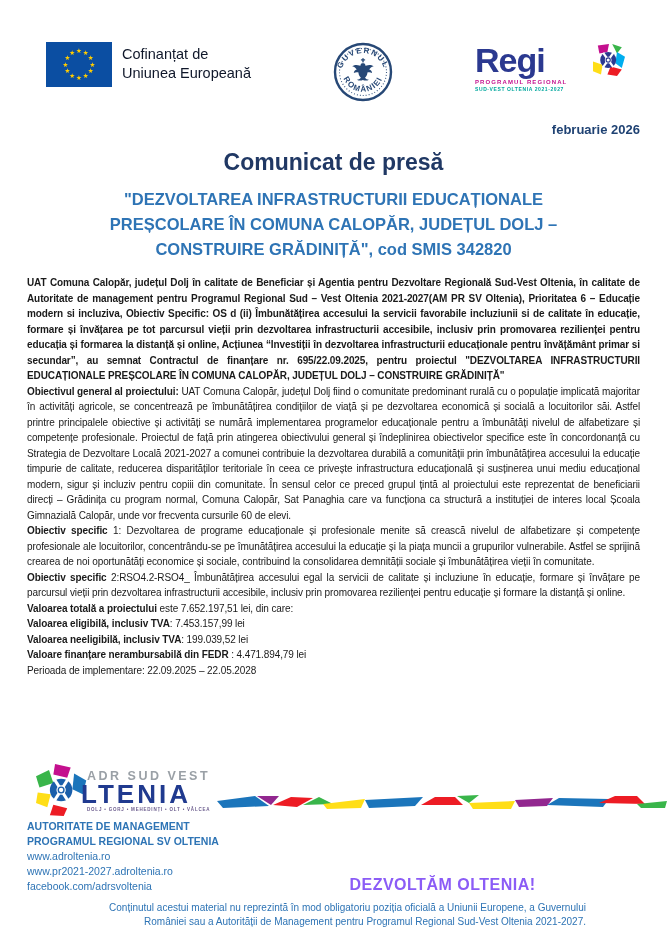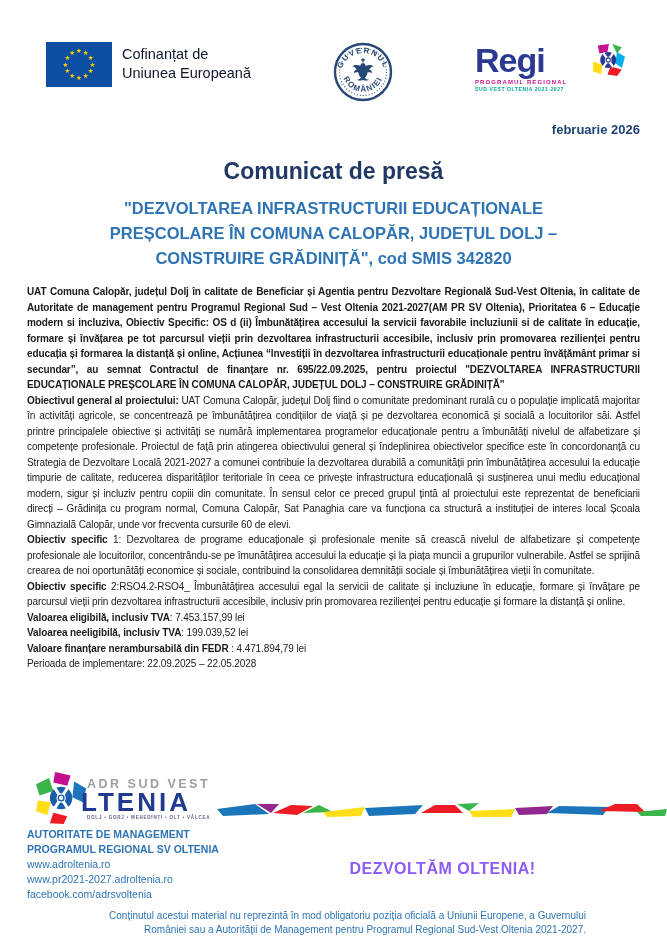--- a/index.html
+++ b/index.html
@@ -15,39 +15,39 @@
   .eu-flag { display:block; }
   .eu-text { font-size:14.5px; font-weight:normal; color:#0f172a; line-height:1.3; padding-top:3px; }
   .gov-seal svg { display:block; }
   .regio-block { width:170px; padding-top:2px; }
   .regio-row { display:flex; align-items:center;gap:47px; }
   .regio-word { font-size:34px; font-weight:bold; color:#2B3990; letter-spacing:-1px; line-height:0.9; }
   .regio-sub1 { font-size:6px; font-weight:bold; color:#C4108E; letter-spacing:1.1px; margin-top:3px; }
   .regio-sub2 { font-size:5px; font-weight:bold; color:#00A79D; letter-spacing:0.6px; margin-top:1px; }
   
   .date-row { text-align:right; padding:20px 27px 0 0; font-size:13px; font-weight:bold; color:#1F4273; }
-  .title { text-align:center; font-size:23px; font-weight:bold; color:#203864; margin-top:21px; }
+  .title { text-align:center; font-size:23px; font-weight:bold; color:#203864; margin-top:12px; }
   .subtitle { text-align:center; font-size:16.5px; font-weight:bold; color:#2E74B5;
               max-width:470px; margin:11px auto 0; line-height:1.5; }
   
   .body { margin:14px 27px 4px; color:#1a1a1a; font-size:10px; line-height:15.5px;
           text-align:justify; letter-spacing:-0.1px; }
   .body p { margin:0; }
   .body p.bold-all { font-weight:bold; }
   .funding p { text-align:left; }
   
-  .footer { margin-top:auto; padding-bottom:8px; }
+  .footer { margin-top:auto; padding-bottom:16px; }
   .logo-row { position:relative; height:52px; margin-left:36px; }
   .adr-logo { display:flex; align-items:center; position:relative; z-index:2; }
   .adr-text { margin-left:-7px; }
   .adr-line1 { font-size:12.5px; font-weight:bold; color:#9AA0A6; letter-spacing:2.5px; padding-left:6px; }
   .adr-line2 { font-size:26px; font-weight:bold; color:#203A8F; letter-spacing:3px; line-height:0.85; }
   .adr-regions { font-size:4.5px; font-weight:bold; color:#6A5B8C; letter-spacing:0.8px; padding-left:6px; margin-top:2px; }
   .band { position:absolute; right:0; top:29px; z-index:1; }
-  .cols { display:flex; margin:3px 27px 0; align-items:center; }
+  .cols { display:flex; margin:3px 27px 0; align-items:flex-end; }
   .col-left { width:218px; color:#2E74B5; font-size:10.5px; line-height:1.42; }
   .col-left div.hd { font-weight:bold; }
   .col-center { flex:1; text-align:center; color:#8b5cf6; font-weight:bold; font-size:16px; padding-top:9px; letter-spacing:0.5px; }
   .col-right { width:240px; text-align:right; color:#2E74B5; font-size:10px; font-weight:bold; line-height:1.42; }
   .disclaimer { text-align:right; color:#2E74B5; font-size:10px; line-height:1.4; max-width:505px; margin:7px auto 0; }
 </style>
 </head>
 <body>
 
 <div class="page">
@@ -126,20 +126,21 @@
   <div class="subtitle">"DEZVOLTAREA INFRASTRUCTURII EDUCAȚIONALE PREȘCOLARE ÎN COMUNA CALOPĂR, JUDEȚUL DOLJ – CONSTRUIRE GRĂDINIȚĂ", cod SMIS 342820</div>
 
   <div class="body">
     <div>
         <p class="bold-all"><span>UAT Comuna Calopăr, județul Dolj în calitate de Beneficiar și Agentia pentru Dezvoltare Regională Sud-Vest Oltenia, în calitate de Autoritate de management pentru Programul Regional Sud – Vest Oltenia 2021-2027(AM PR SV Oltenia), Prioritatea 6 – Educație modern si incluziva, Obiectiv Specific: OS d (ii) Îmbunătățirea accesului la servicii favorabile incluziunii si de calitate în educație, formare și învățarea pe tot parcursul vieții prin dezvoltarea infrastructurii accesibile, inclusiv prin promovarea rezilienței pentru educația și formarea la distanță și online, Acțiunea “Investiții în dezvoltarea infrastructurii educaționale pentru învățământ primar si secundar”, au semnat Contractul de finanțare nr. 695/22.09.2025, pentru proiectul "DEZVOLTAREA INFRASTRUCTURII EDUCAȚIONALE PREȘCOLARE ÎN COMUNA CALOPĂR, JUDEȚUL DOLJ – CONSTRUIRE GRĂDINIȚĂ"</span></p>
         <p><b>Obiectivul general al proiectului:</b><span> UAT Comuna Calopăr, județul Dolj fiind o comunitate predominant rurală cu o populație implicată majoritar în activități agricole, se concentrează pe îmbunătățirea condițiilor de viață și pe dezvoltarea economică și socială a locuitorilor săi. Astfel printre principalele obiective și activități se numără implementarea programelor educaționale pentru a îmbunătăți nivelul de alfabetizare și competențe profesionale. Proiectul de față prin atingerea obiectivului general și îndeplinirea obiectivelor specifice este în concordonanță cu Strategia de Dezvoltare Locală 2021-2027 a comunei contribuie la dezvoltarea durabilă a comunității prin îmbunătățirea accesului la educație timpurie de calitate, reducerea disparităților teritoriale în ceea ce privește infrastructura educațională și susținerea unui mediu educațional modern, sigur și incluziv pentru copiii din comunitate. În sensul celor ce preced grupul țintă al proiectului este reprezentat de beneficiarii direcți – Grădinița cu program normal, Comuna Calopăr, Sat Panaghia care va funcționa ca structură a instituției de interes local Școala Gimnazială Calopăr, unde vor frecventa cursurile 60 de elevi.</span></p>
         <p><b>Obiectiv specific</b><span> 1: Dezvoltarea de programe educaționale și profesionale menite să crească nivelul de alfabetizare și competențe profesionale ale locuitorilor, concentrându-se pe îmunătățirea accesului la educație și la piața muncii a grupurilor vulnerabile. Astfel se sprijină crearea de noi oportunătăți economice și sociale, contribuind la consolidarea demnității sociale și îmbunătățirea vieții în comunitate.</span></p>
         <p><b>Obiectiv specific</b><span> 2:RSO4.2-RSO4_ Îmbunătățirea accesului egal la servicii de calitate și incluziune în educație, formare și învățare pe parcursul vieții prin dezvoltarea infrastructurii accesibile, inclusiv prin promovarea rezilienței pentru educație și formare la distanță și online.</span></p>
       </div>
     <div class="funding">
+        <p><b>Valoarea totală a proiectului</b><span> este 7.652.197,51 lei, din care:</span></p>
         <p><b>Valoarea eligibilă, inclusiv TVA</b><span>: 7.453.157,99 lei</span></p>
         <p><b>Valoarea neeligibilă, inclusiv TVA</b><span>: 199.039,52 lei</span></p>
         <p><b>Valoare finanțare nerambursabilă din FEDR</b><span> : 4.471.894,79 lei</span></p>
         <p><span>Perioada de implementare: 22.09.2025 – 22.05.2028</span></p>
       </div>
   </div>
 
   <div class="footer">
     <div class="logo-row">
       <div class="adr-logo">

